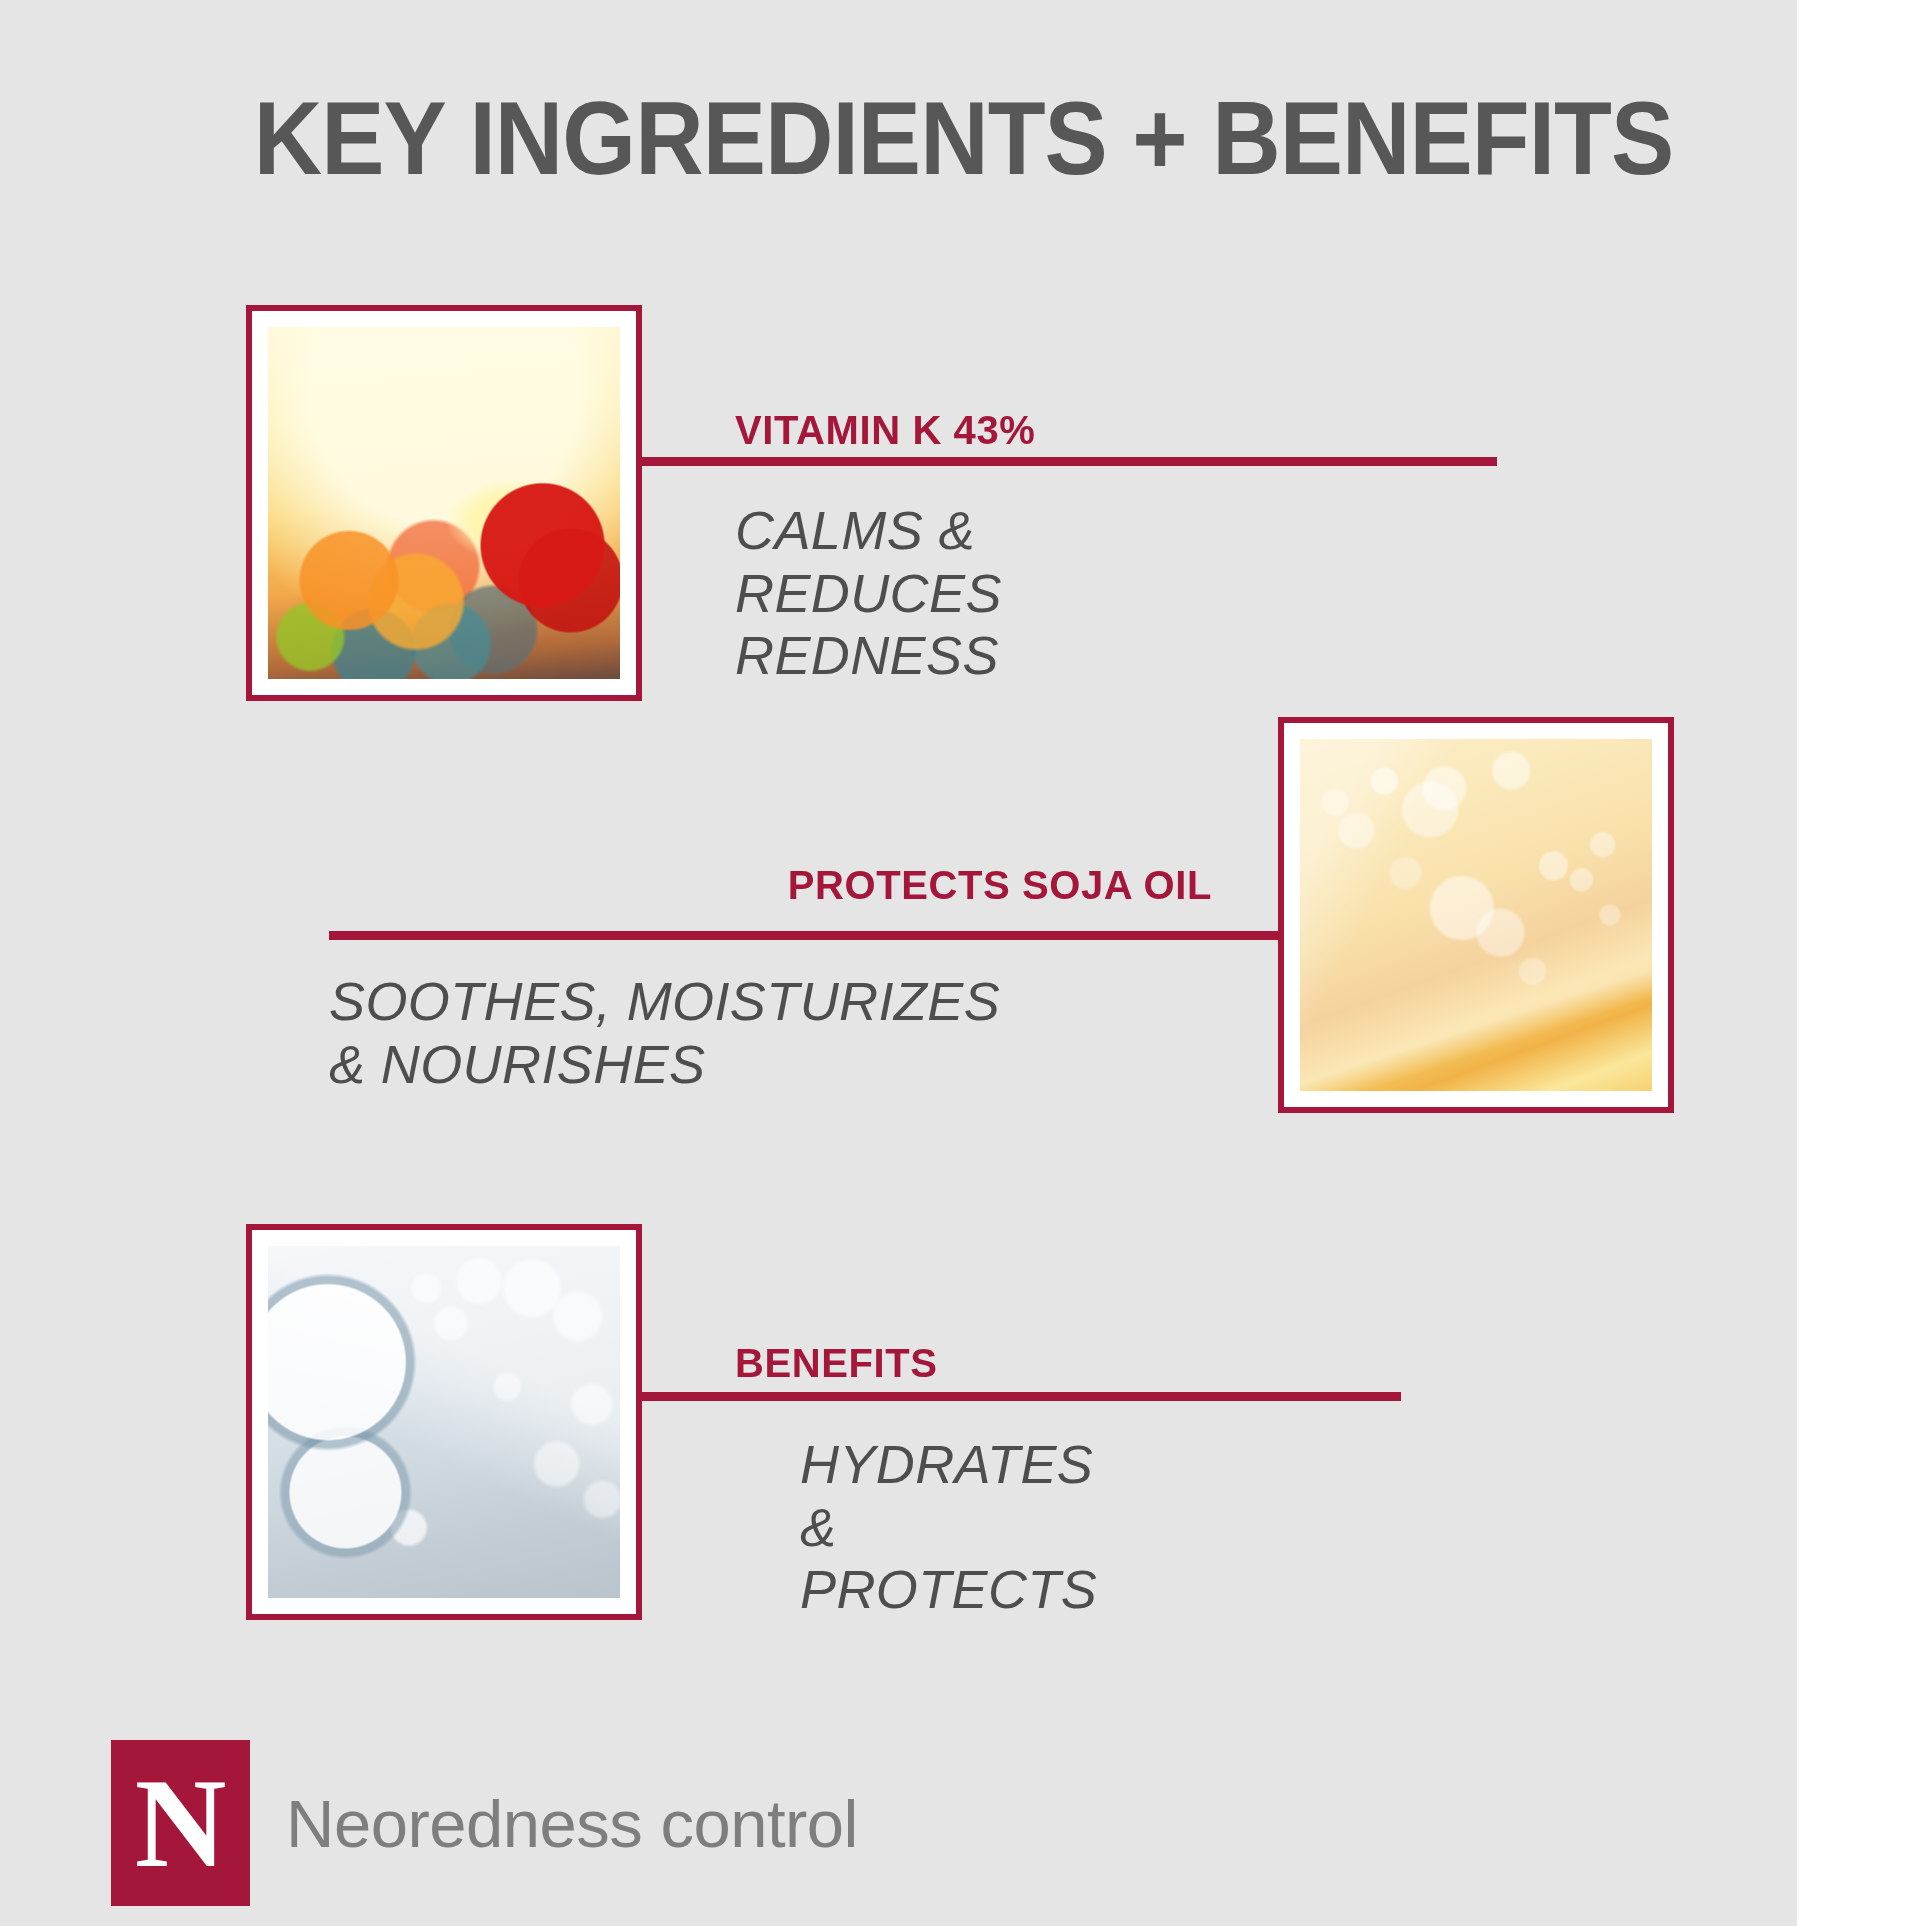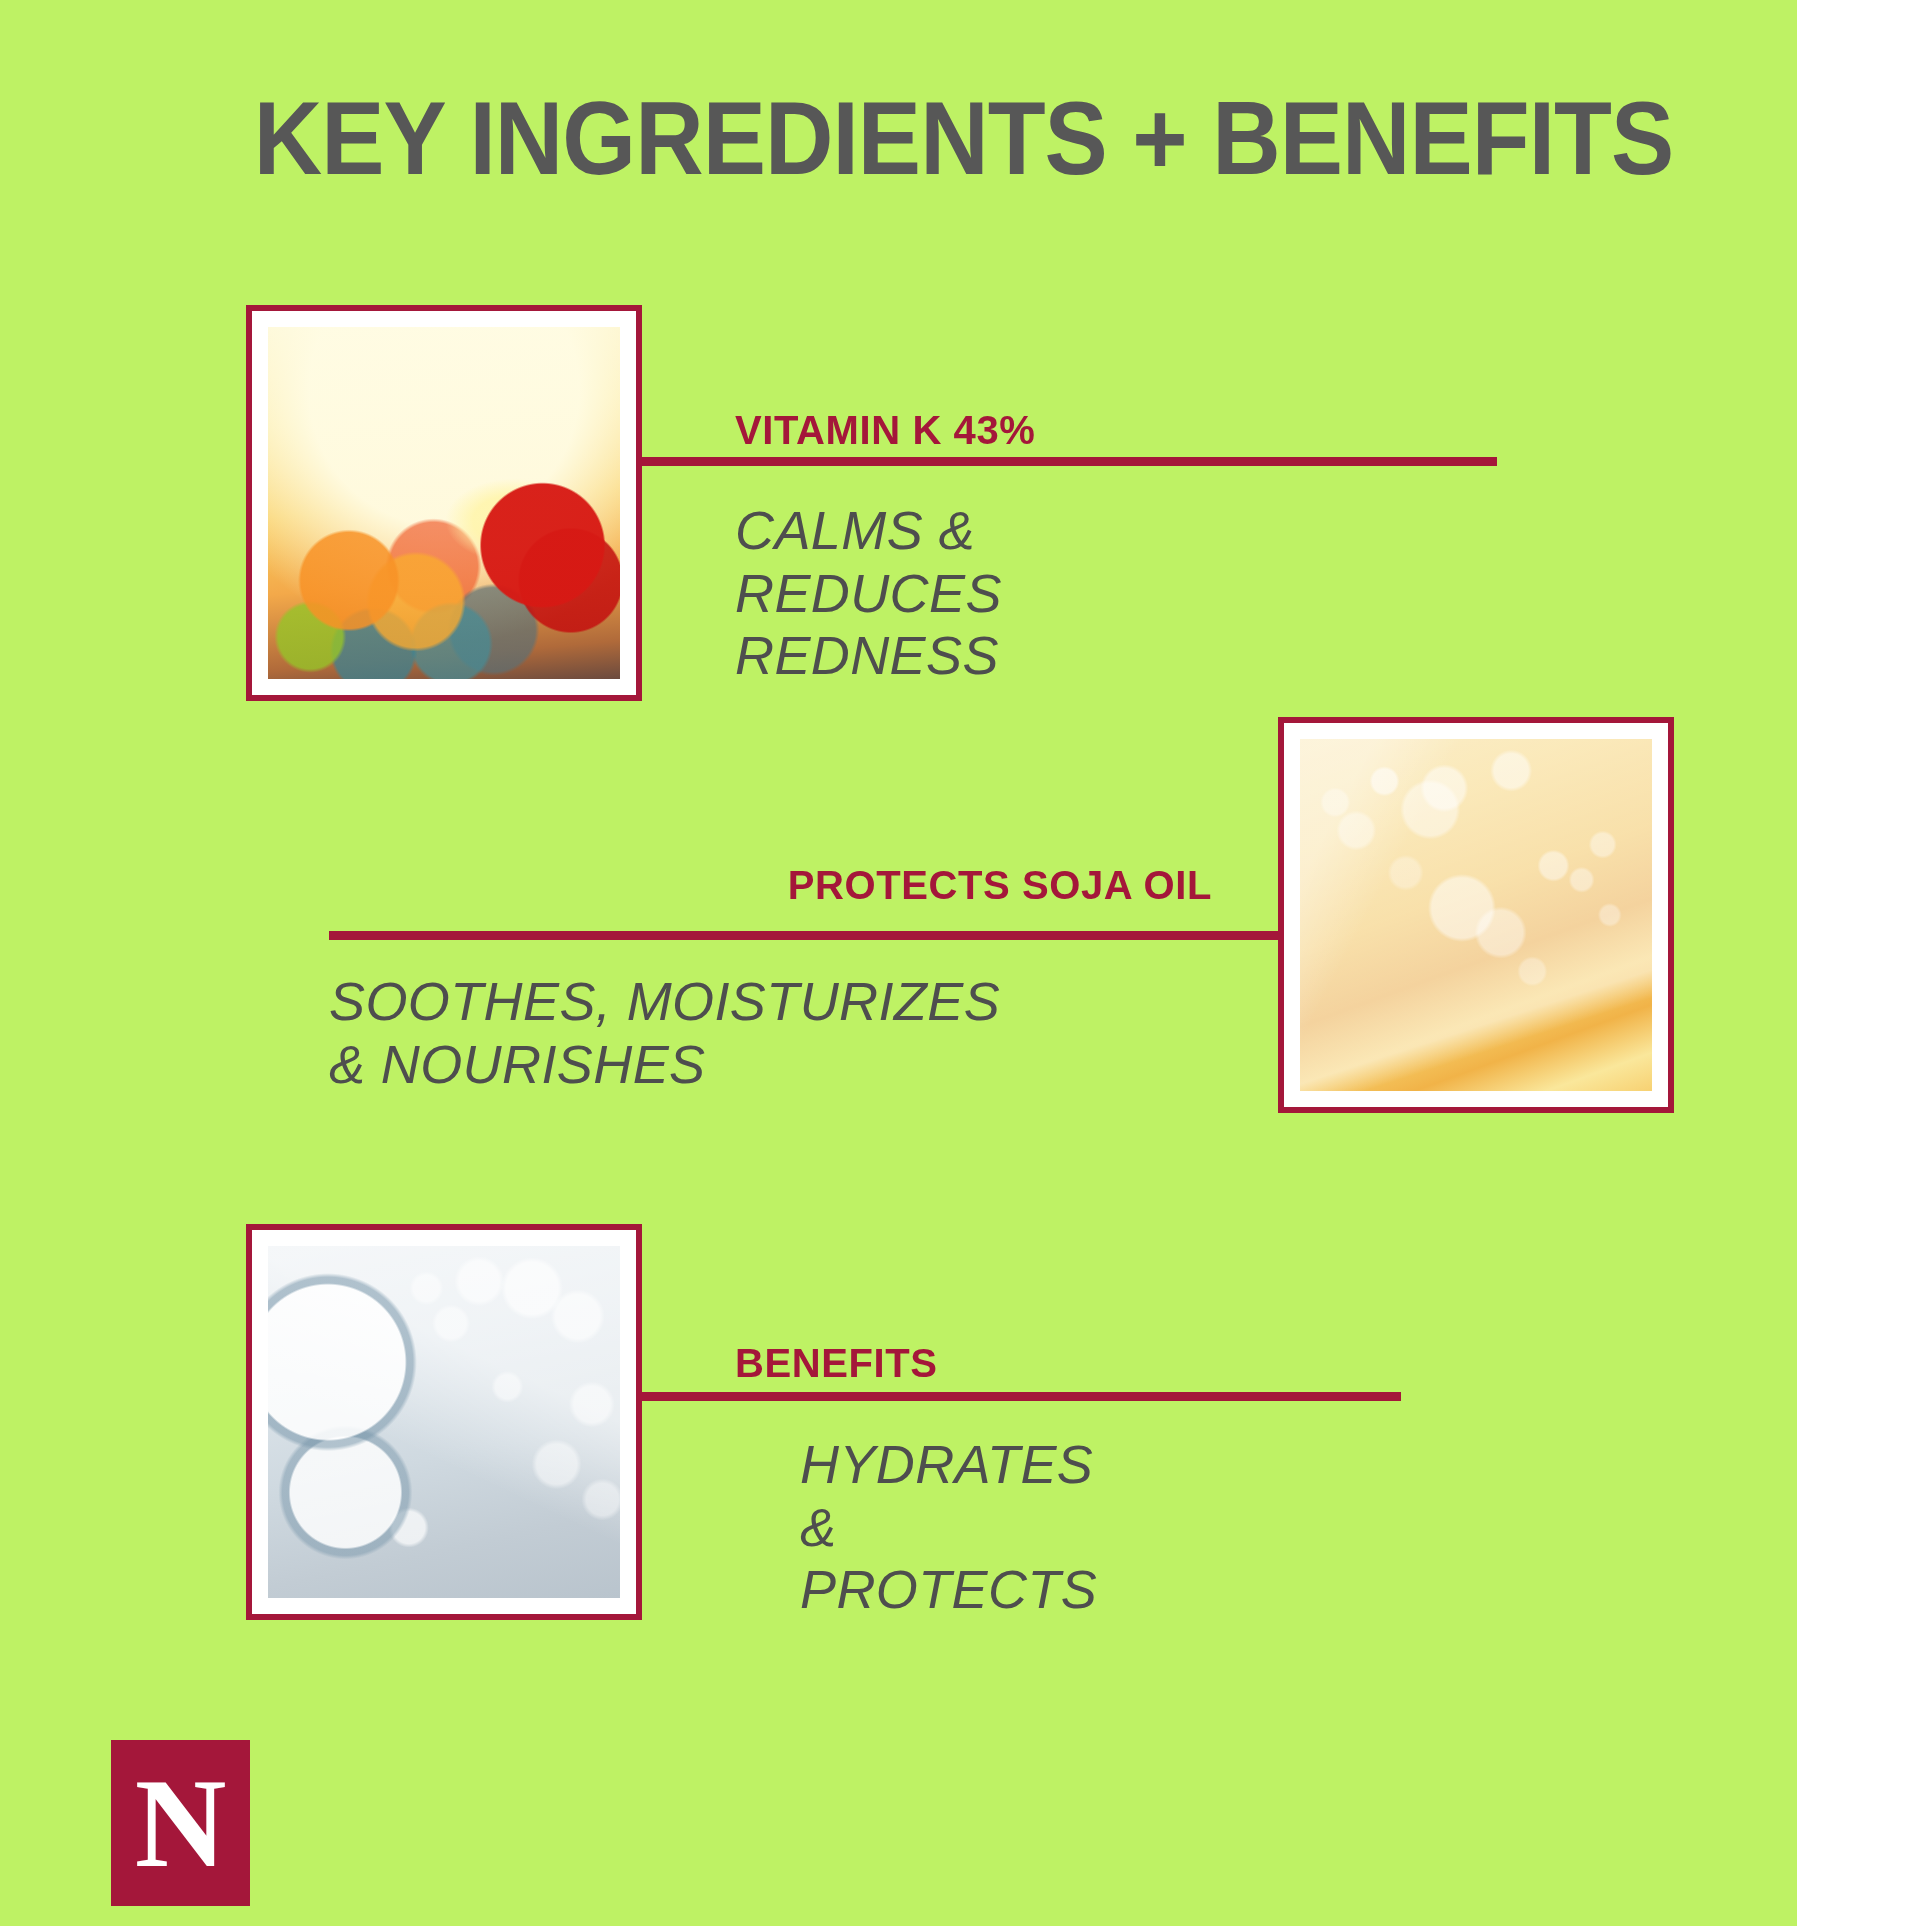--- a/index.html
+++ b/index.html
@@ -11,21 +11,21 @@
     width: 1927px;
     height: 1927px;
     font-family: "Liberation Sans", sans-serif;
     overflow: hidden;
   }
 
   .page {
     position: relative;
     width: 1797px;
     height: 1927px;
-    background: #bef264;
+    background: #e5e5e5;
   }
 
   
   .page-title {
     position: absolute;
     left: 0;
     top: 87px;
     width: 1927px;
     text-align: center;
     font-family: "Liberation Sans", sans-serif;
@@ -217,16 +217,17 @@
 
     <div class="ing-name" style="left:735px; top:1343px;">BENEFITS</div>
 
     <div class="divider" style="left:642px; top:1392px; width:759px;"></div>
 
     <div class="ing-benefit" style="left:775px; top:1433px;margin-left:25px;">HYDRATES &amp; PROTECTS</div>
   </div>
 
   <div class="brand">
     <div class="brand-mark">N</div>
+    <div class="brand-name">Neoredness control</div>
   </div>
 
 </div>
 
 
 </body></html>

